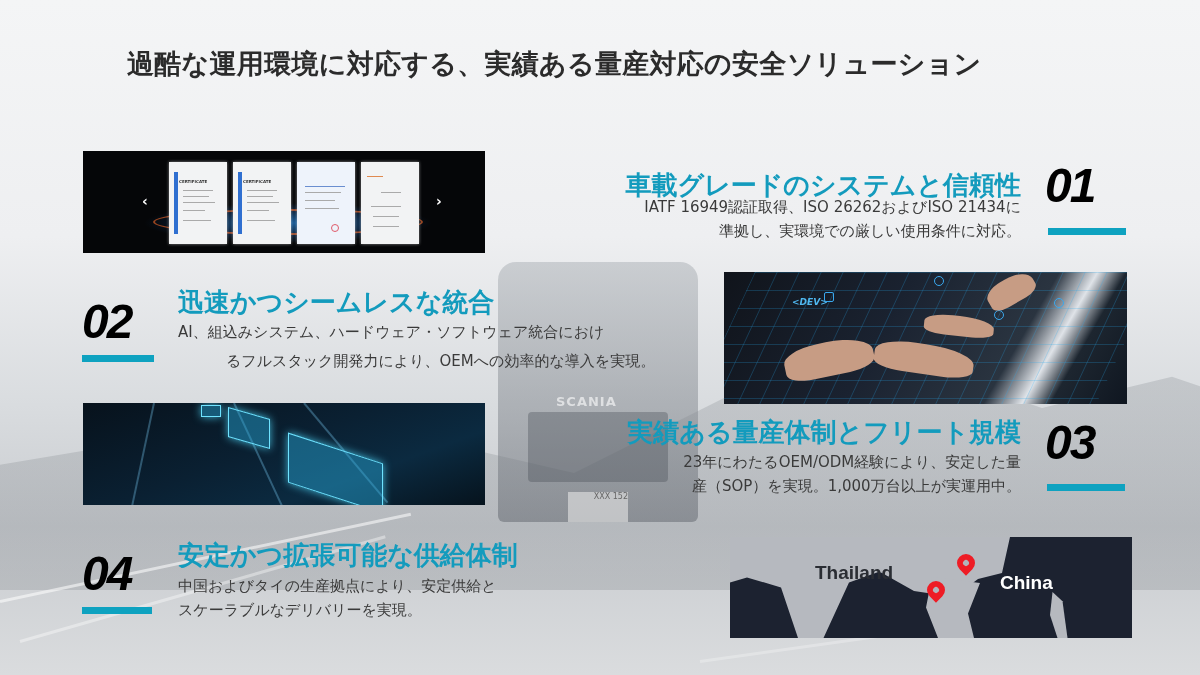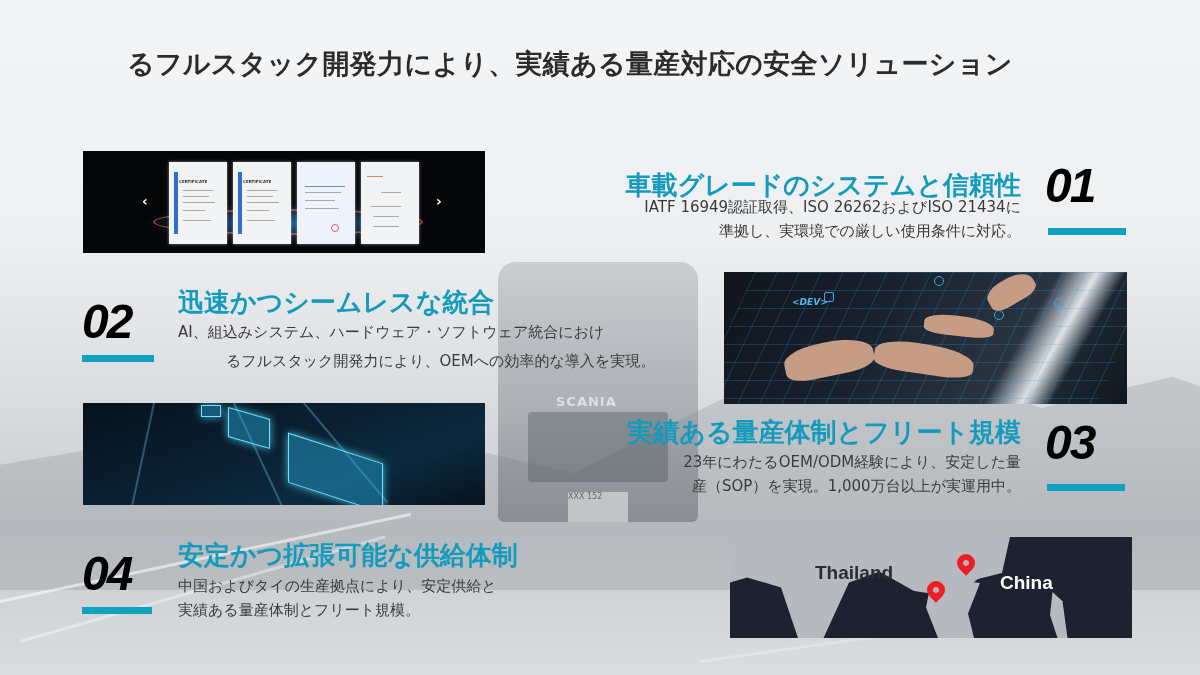--- a/index.html
+++ b/index.html
@@ -25,21 +25,21 @@
     border-radius:18px 18px 6px 6px;
   }
   .truck .grille {
     position:absolute; left:30px; top:150px; width:140px; height:70px;
     background: rgba(70,75,82,0.35); border-radius:4px;
   }
   .truck .badge {
     position:absolute; left:58px; top:132px; font-size:13px; font-weight:bold; color:rgba(255,255,255,0.6); letter-spacing:1px;
   }
   .truck .plate {
-    position:absolute; left:70px; top:230px; width:60px; height:30px; background:rgba(230,230,230,0.6); font-size:8px; color:#666; text-align:left;
+    position:absolute; left:70px; top:230px; width:60px; height:30px; background:rgba(230,230,230,0.6); font-size:8px; color:#666; text-align:right;
   }
 
   .headline {
     position:absolute; left:127px; top:44px; width:980px;
     color:#2b2b2b; font-weight:bold; font-size:27px; line-height:40px;
     letter-spacing:0.3px;
   }
 
   .tile {
     position:absolute; overflow:hidden; background:#0b0f16;
@@ -122,21 +122,21 @@
   <div class="road-streak" style="left:20px;top:640px;width:380px;transform:rotate(-16deg);opacity:.7"></div>
   <div class="road-streak" style="left:700px;top:660px;width:300px;transform:rotate(-8deg);opacity:.5"></div>
   <div class="truck">
     <span class="badge">SCANIA</span>
     <div class="grille"></div>
     <div class="plate">XXX 152</div>
   </div>
 </div>
 
 <div class="headline">
-  <div>るフルスタック開発力により、実績ある量産対応の安全ソリューション</div>
+  <div>過酷な運用環境に対応する、実績ある量産対応の安全ソリューション</div>
 </div>
 
 <div class="tile cert-tile">
   <div class="cert-glow"></div>
   <div class="cert-ring"></div>
   <div class="cert" style="left:86px;">
     <div class="band"></div>
       <div class="title">CERTIFICATE</div>
     <div class="line" style="top:28px;width:30px"></div>
       <div class="line" style="top:34px;width:26px"></div>
@@ -208,21 +208,21 @@
 <div class="section-title" style="right:179px;top:415px;">実績ある量産体制とフリート規模</div>
 <div class="section-desc" style="right:179px;top:450px;">23年にわたるOEM/ODM経験により、安定した量</div>
 <div class="section-desc" style="right:179px;top:474px;">産（SOP）を実現。1,000万台以上が実運用中。</div>
 <div class="num" style="left:1045px;top:409px;">03</div>
 <div class="bar" style="left:1047px;top:484px;width:78px;"></div>
 
 <div class="num" style="left:82px;top:540px;">04</div>
 <div class="bar" style="left:82px;top:607px;width:70px;"></div>
 <div class="section-title" style="left:178px;top:538px;">安定かつ拡張可能な供給体制</div>
 <div class="section-desc" style="left:178px;top:574px;">中国およびタイの生産拠点により、安定供給と</div>
-<div class="section-desc" style="left:178px;top:598px;">実績ある量産体制とフリート規模。</div>
+<div class="section-desc" style="left:178px;top:598px;">スケーラブルなデリバリーを実現。</div>
 
 <div class="tile map-tile">
   <div class="land" style="left:0;top:0;width:170px;height:101px;clip-path:polygon(0 0,100% 0,95% 30%,70% 45%,55% 100%,40% 100%,30% 50%,10% 40%,0 45%);"></div>
   <div class="land" style="left:120px;top:0;width:160px;height:60px;clip-path:polygon(0 0,100% 0,95% 60%,80% 70%,65% 100%,40% 90%,20% 60%,0 40%);"></div>
   <div class="land" style="left:190px;top:40px;width:60px;height:61px;clip-path:polygon(20% 0,100% 10%,80% 60%,90% 100%,30% 100%,10% 50%);"></div>
   <div class="land" style="left:315px;top:55px;width:25px;height:46px;clip-path:polygon(30% 0,70% 20%,90% 100%,50% 100%,20% 50%);"></div>
   <span class="map-label" style="left:85px;top:25px;color:#2a2d33;">Thailand</span>
   <span class="map-label" style="left:270px;top:35px;color:#ffffff;">China</span>
   <div class="pin" style="left:227px;top:17px;"></div>
   <div class="pin" style="left:197px;top:44px;"></div>

